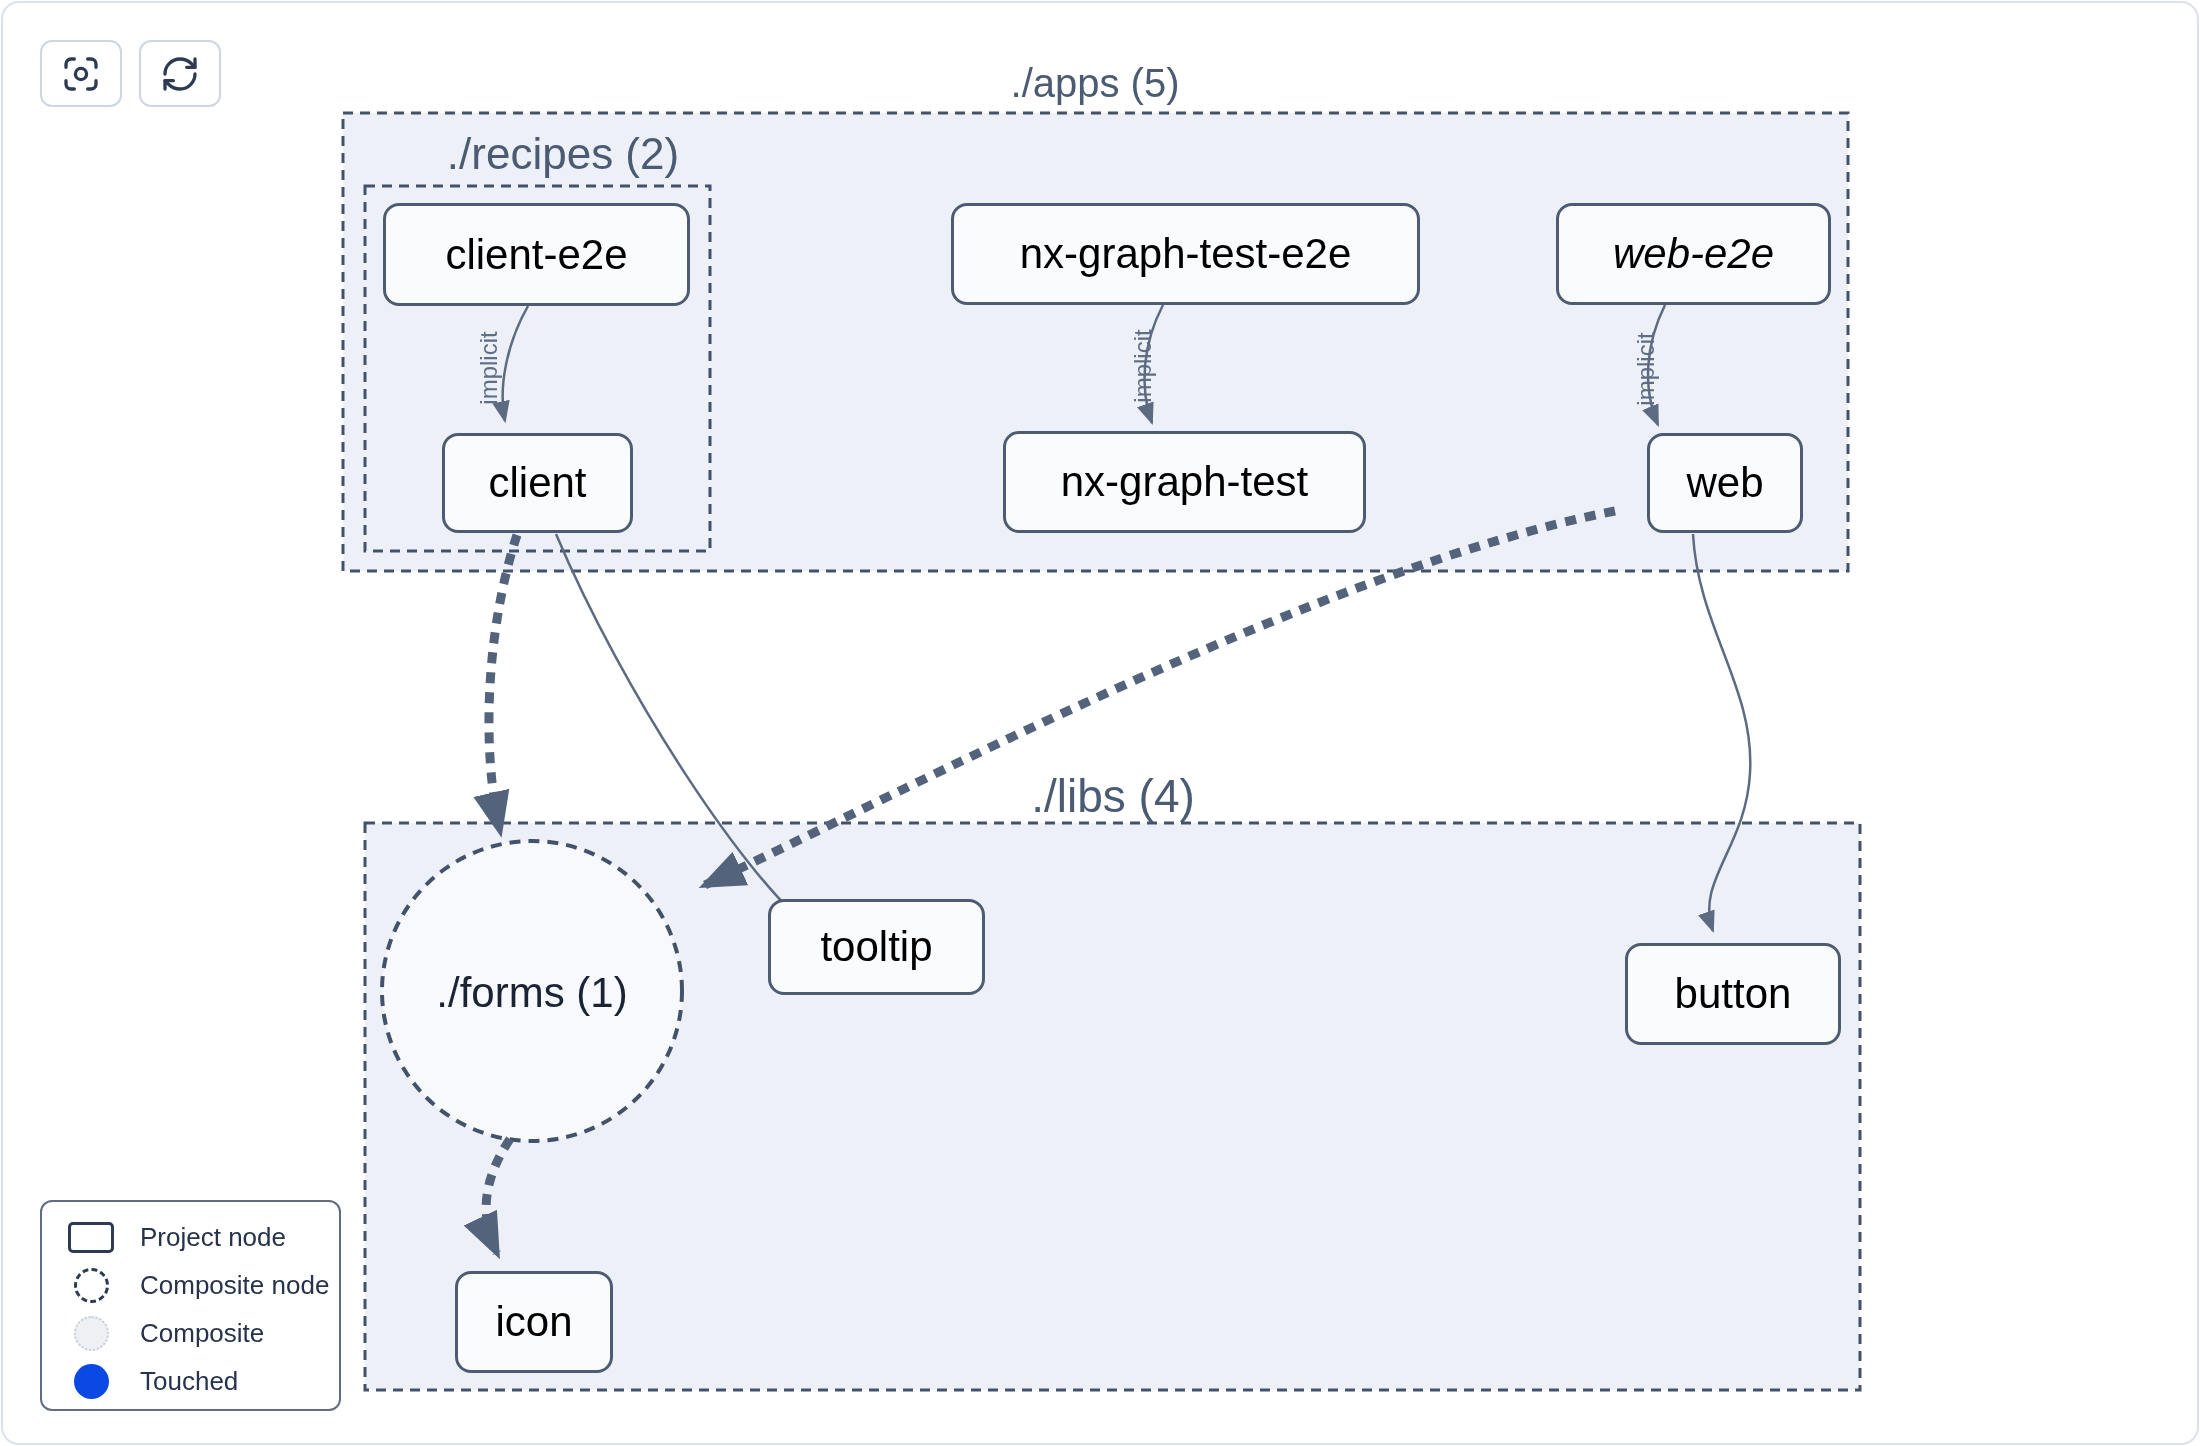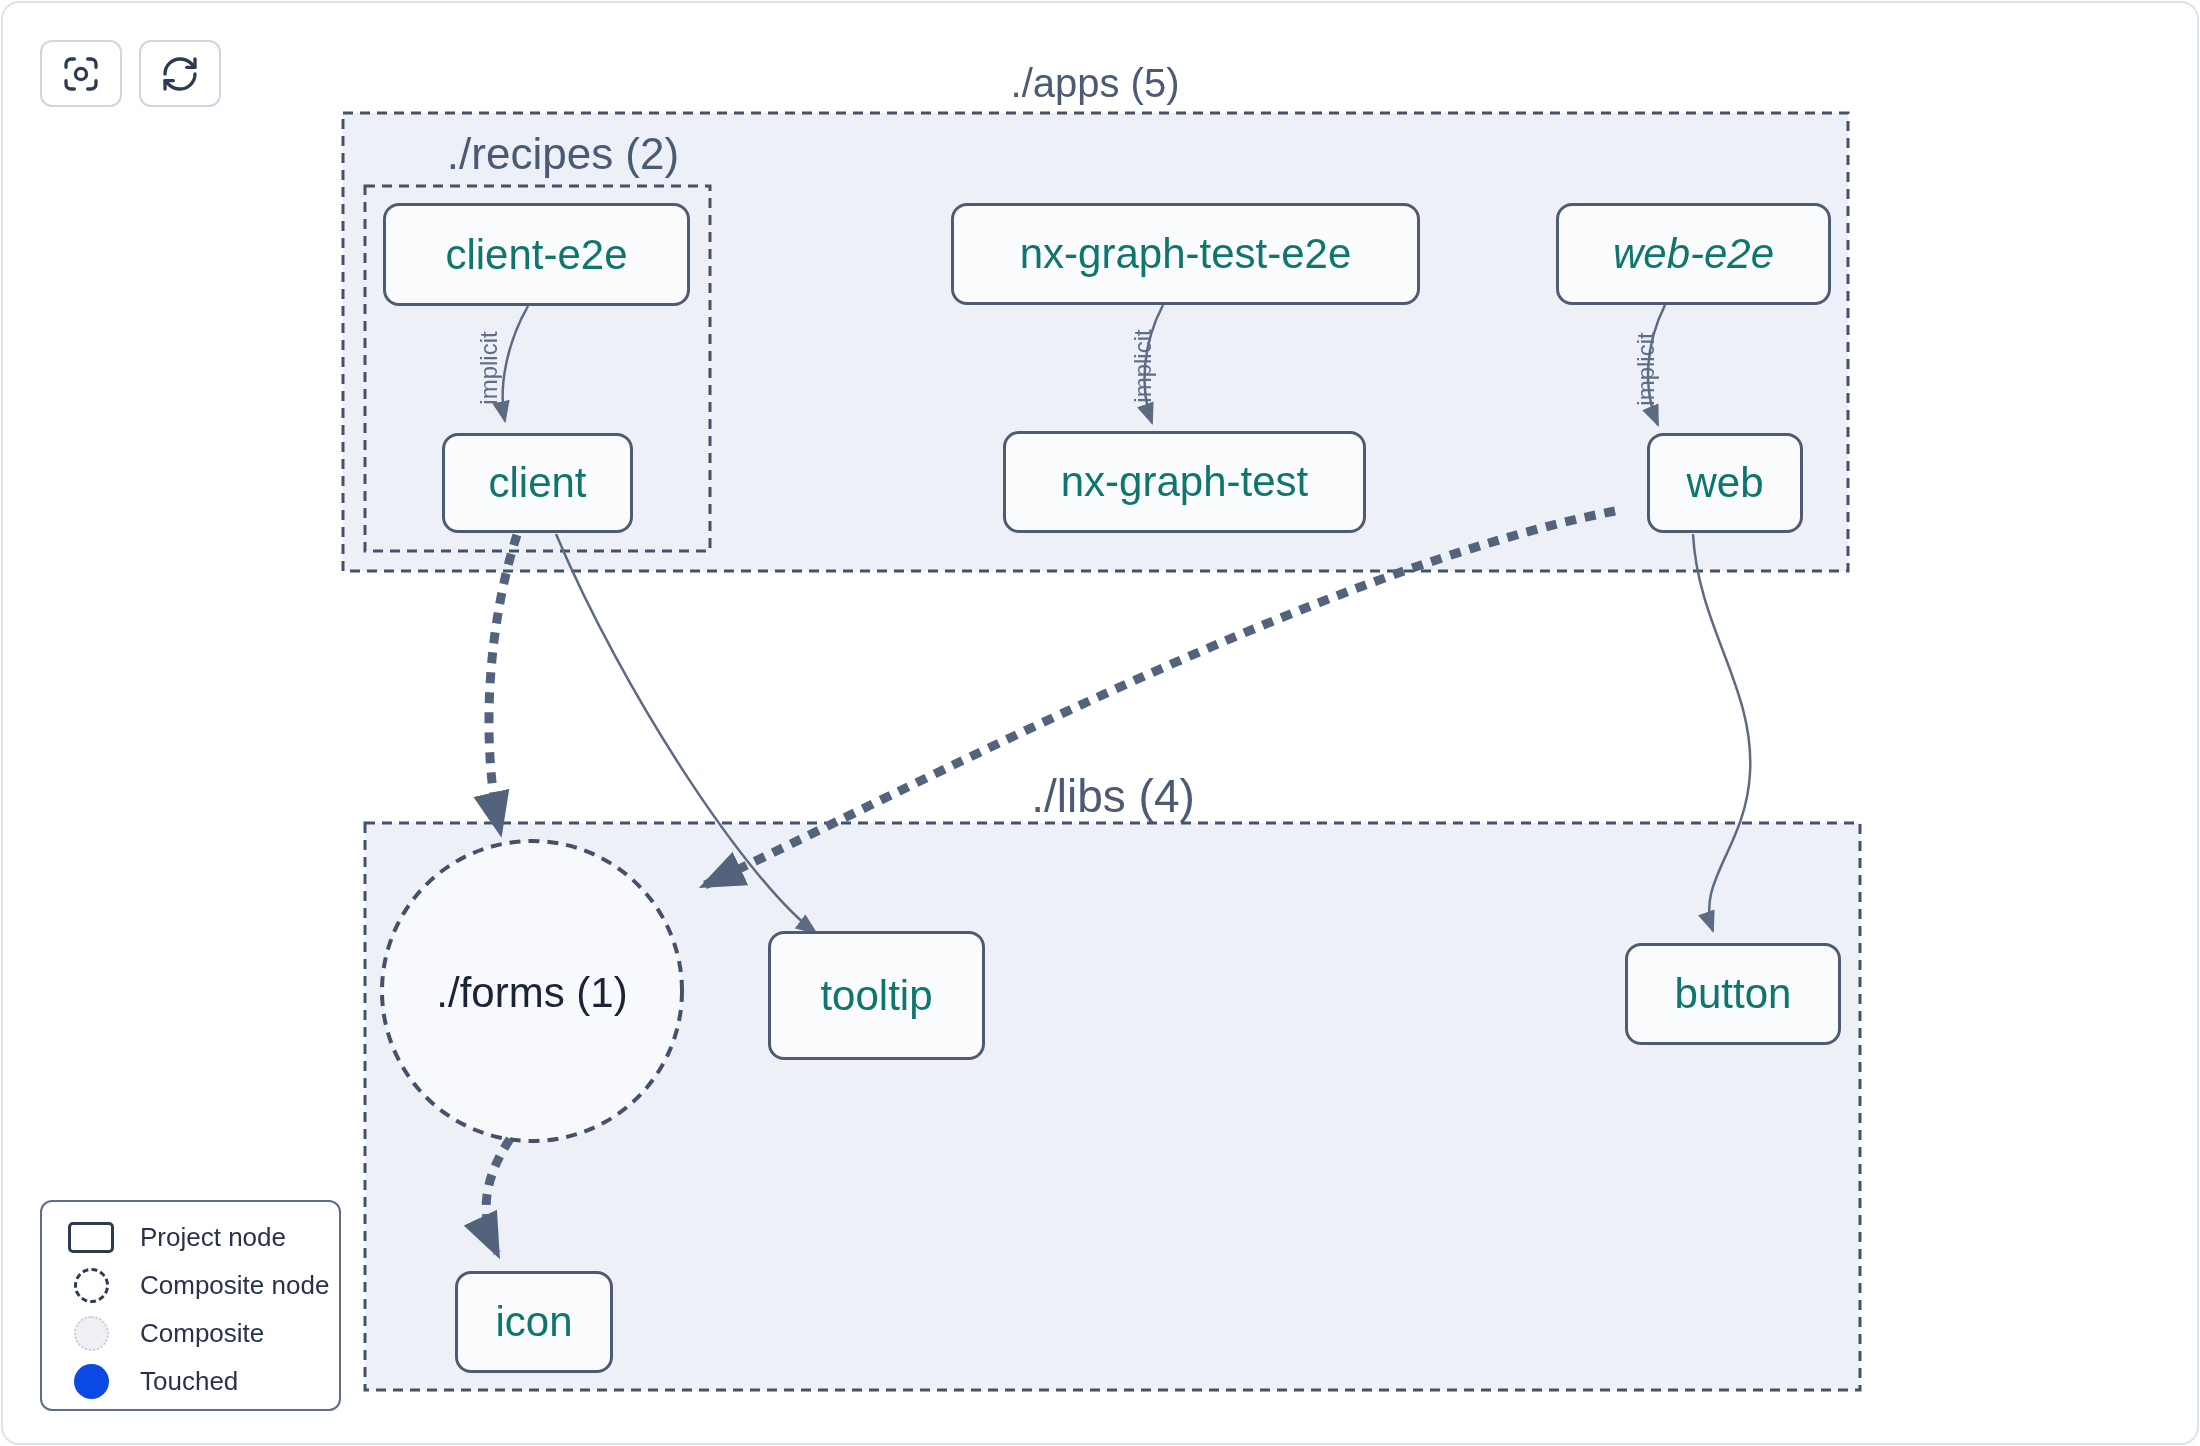--- a/index.html
+++ b/index.html
@@ -2,21 +2,21 @@
 <html><head>
 <meta charset="utf-8">
 <style>
   html,body{margin:0;padding:0;background:#ffffff;}
   body{font-family:"Liberation Sans", sans-serif; width:2200px; height:1446px; position:relative;}
   .card{position:absolute; left:1px; top:1px; width:2194px; height:1440px;
         border:2px solid #dbe1ee; border-radius:18px; background:#ffffff; overflow:hidden;}
   .layer{position:absolute; left:0; top:0; width:2200px; height:1446px; pointer-events:none;}
   .group-title{position:absolute; transform:translateX(-50%); color:#4b5b73; white-space:nowrap; z-index:6;}
   .node{position:absolute; box-sizing:border-box; background:#fafbfd; border:3px solid #4d5c72;
-        border-radius:16px; color:#0f766e; font-size:42px; display:flex; align-items:center;
+        border-radius:16px; color:#000000; font-size:42px; display:flex; align-items:center;
         justify-content:center; white-space:nowrap; z-index:7;}
   .edge-label{position:absolute; transform:translate(-50%,-50%) rotate(-90deg);
         color:#5e6e86; font-size:24px; z-index:2; white-space:nowrap;}
   .forms-label{position:absolute; transform:translate(-50%,-50%); color:#1b2435;
         font-size:42px; z-index:6; white-space:nowrap;}
   .toolbar-btn{position:absolute; width:82px; height:67px; background:#ffffff;
         border:2px solid #ccd6e4; border-radius:12px; display:flex; align-items:center;
         justify-content:center; z-index:9; cursor:pointer; box-sizing:border-box;}
   .legend{position:absolute; left:37px; top:1197px; width:301px; height:211px; background:#ffffff;
         border:2px solid #5f6e84; border-radius:12px; z-index:9; box-sizing:border-box;}
@@ -69,21 +69,21 @@
   <div class="group-title" style="left:560px; top:126px; font-size:44px;">./recipes (2)</div>
   <div class="group-title" style="left:1110px; top:766px; font-size:46px;">./libs (4)</div>
   <div class="forms-label" style="left:529px; top:990px;">./forms (1)</div>
 
   <div class="node" style="left:380px; top:200px; width:307px; height:103px;">client-e2e</div>
   <div class="node" style="left:439px; top:430px; width:191px; height:100px;">client</div>
   <div class="node" style="left:948px; top:200px; width:469px; height:102px;">nx-graph-test-e2e</div>
   <div class="node" style="left:1000px; top:428px; width:363px; height:102px;">nx-graph-test</div>
   <div class="node" style="left:1553px; top:200px; width:275px; height:102px;font-style:italic;">web-e2e</div>
   <div class="node" style="left:1612px; top:430px; width:156px; height:100px;margin-left:32px;">web</div>
-  <div class="node" style="left:765px; top:928px; width:217px; height:129px;">tooltip</div>
+  <div class="node" style="left:765px; top:896px; width:217px; height:96px;">tooltip</div>
   <div class="node" style="left:1622px; top:940px; width:216px; height:102px;">button</div>
   <div class="node" style="left:452px; top:1268px; width:158px; height:102px;">icon</div>
 
   <div class="toolbar-btn" style="left:37px; top:37px;">
     <span style="display:flex;">
       <svg width="40" height="40" viewBox="0 0 36 36" fill="none" stroke="#2c3a52" stroke-width="3" stroke-linecap="round" stroke-linejoin="round">
         <path d="M12 4.5 H9 A4.5 4.5 0 0 0 4.5 9 V12"></path>
         <path d="M24 4.5 h3 a4.5 4.5 0 0 1 4.5 4.5 V12"></path>
         <path d="M31.5 24 v3 a4.5 4.5 0 0 1 -4.5 4.5 H24"></path>
         <path d="M4.5 24 v3 a4.5 4.5 0 0 0 4.5 4.5 H12"></path>

